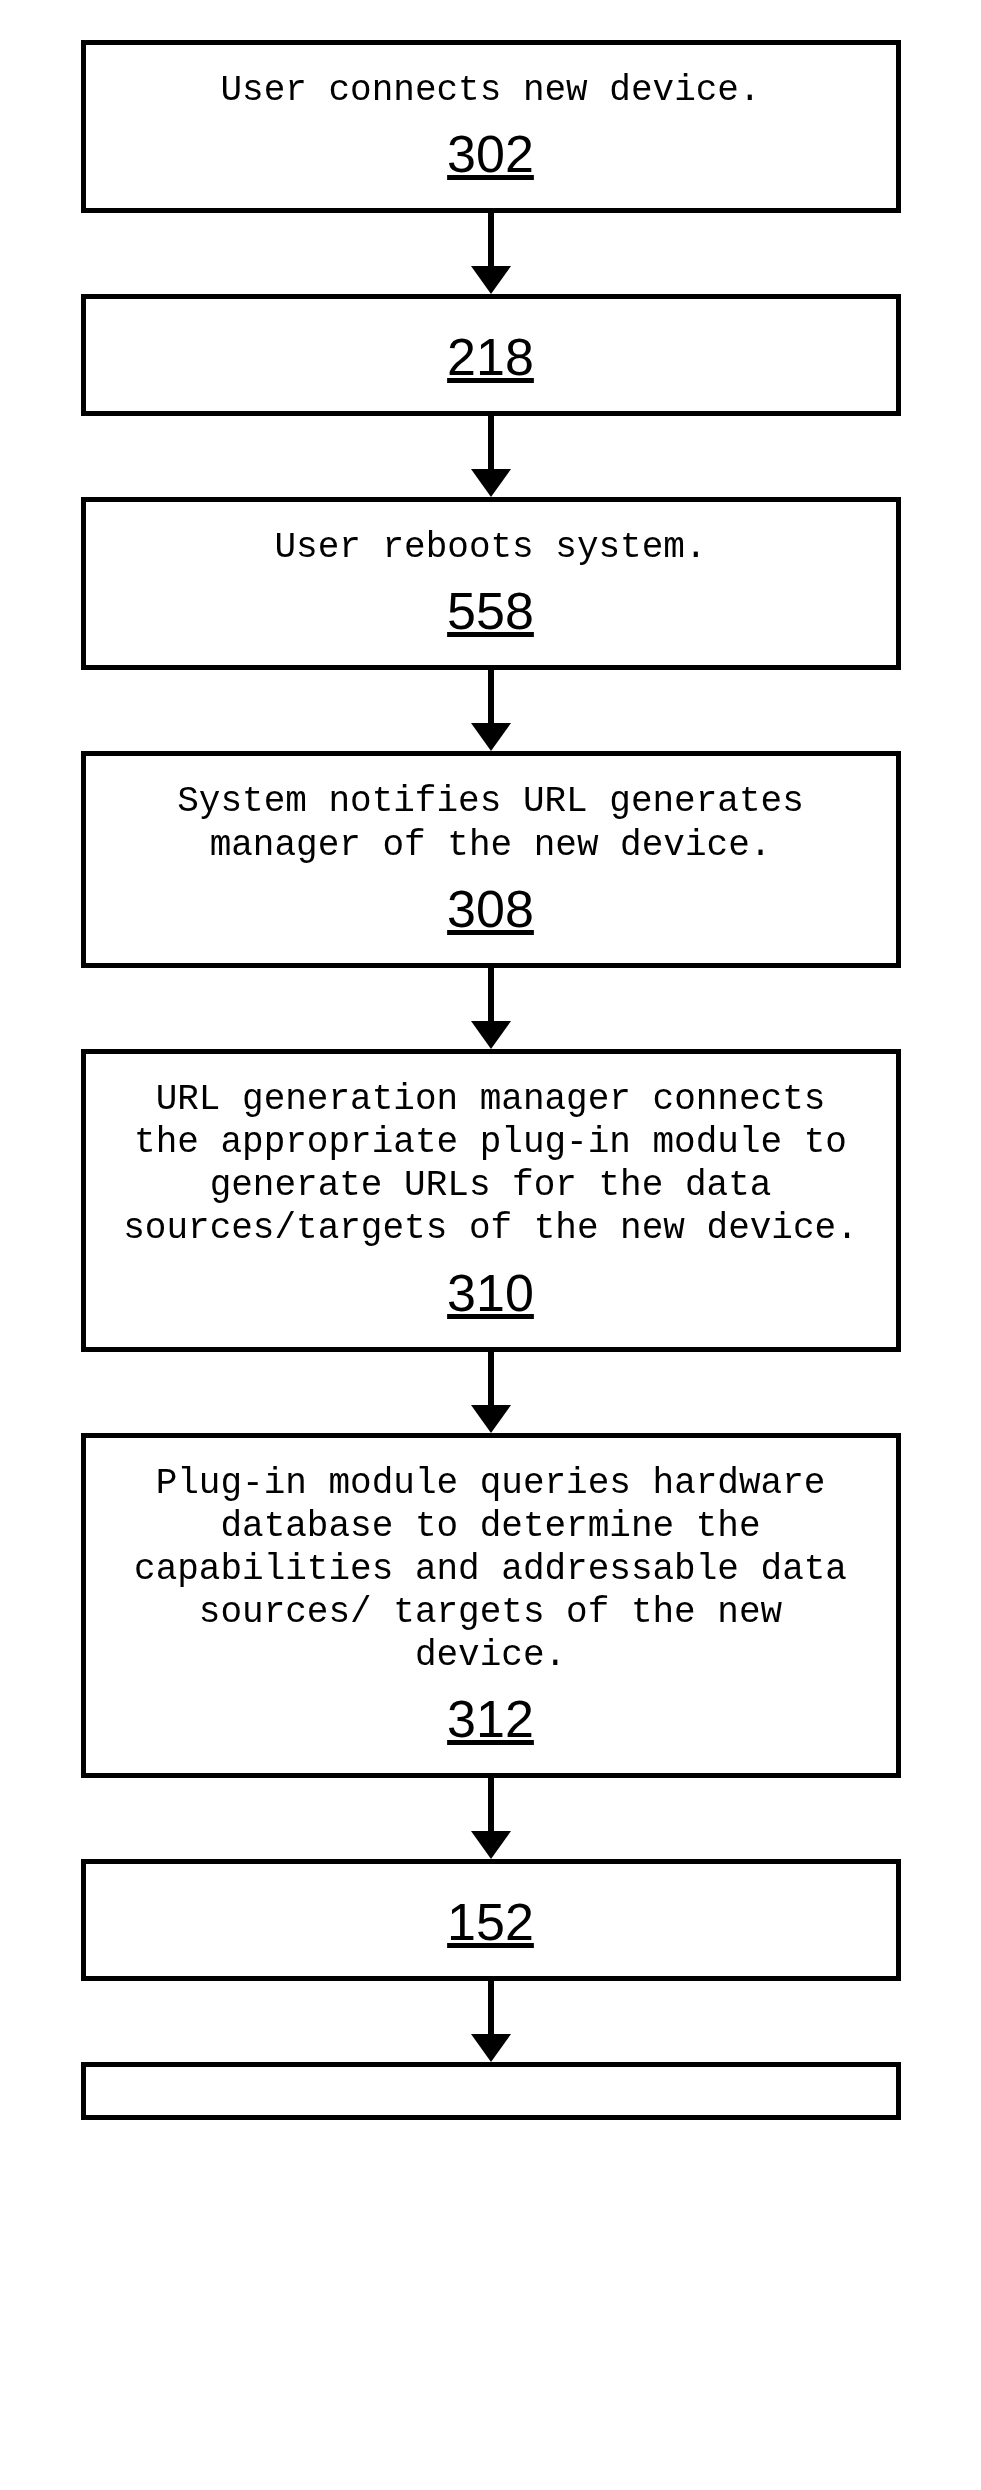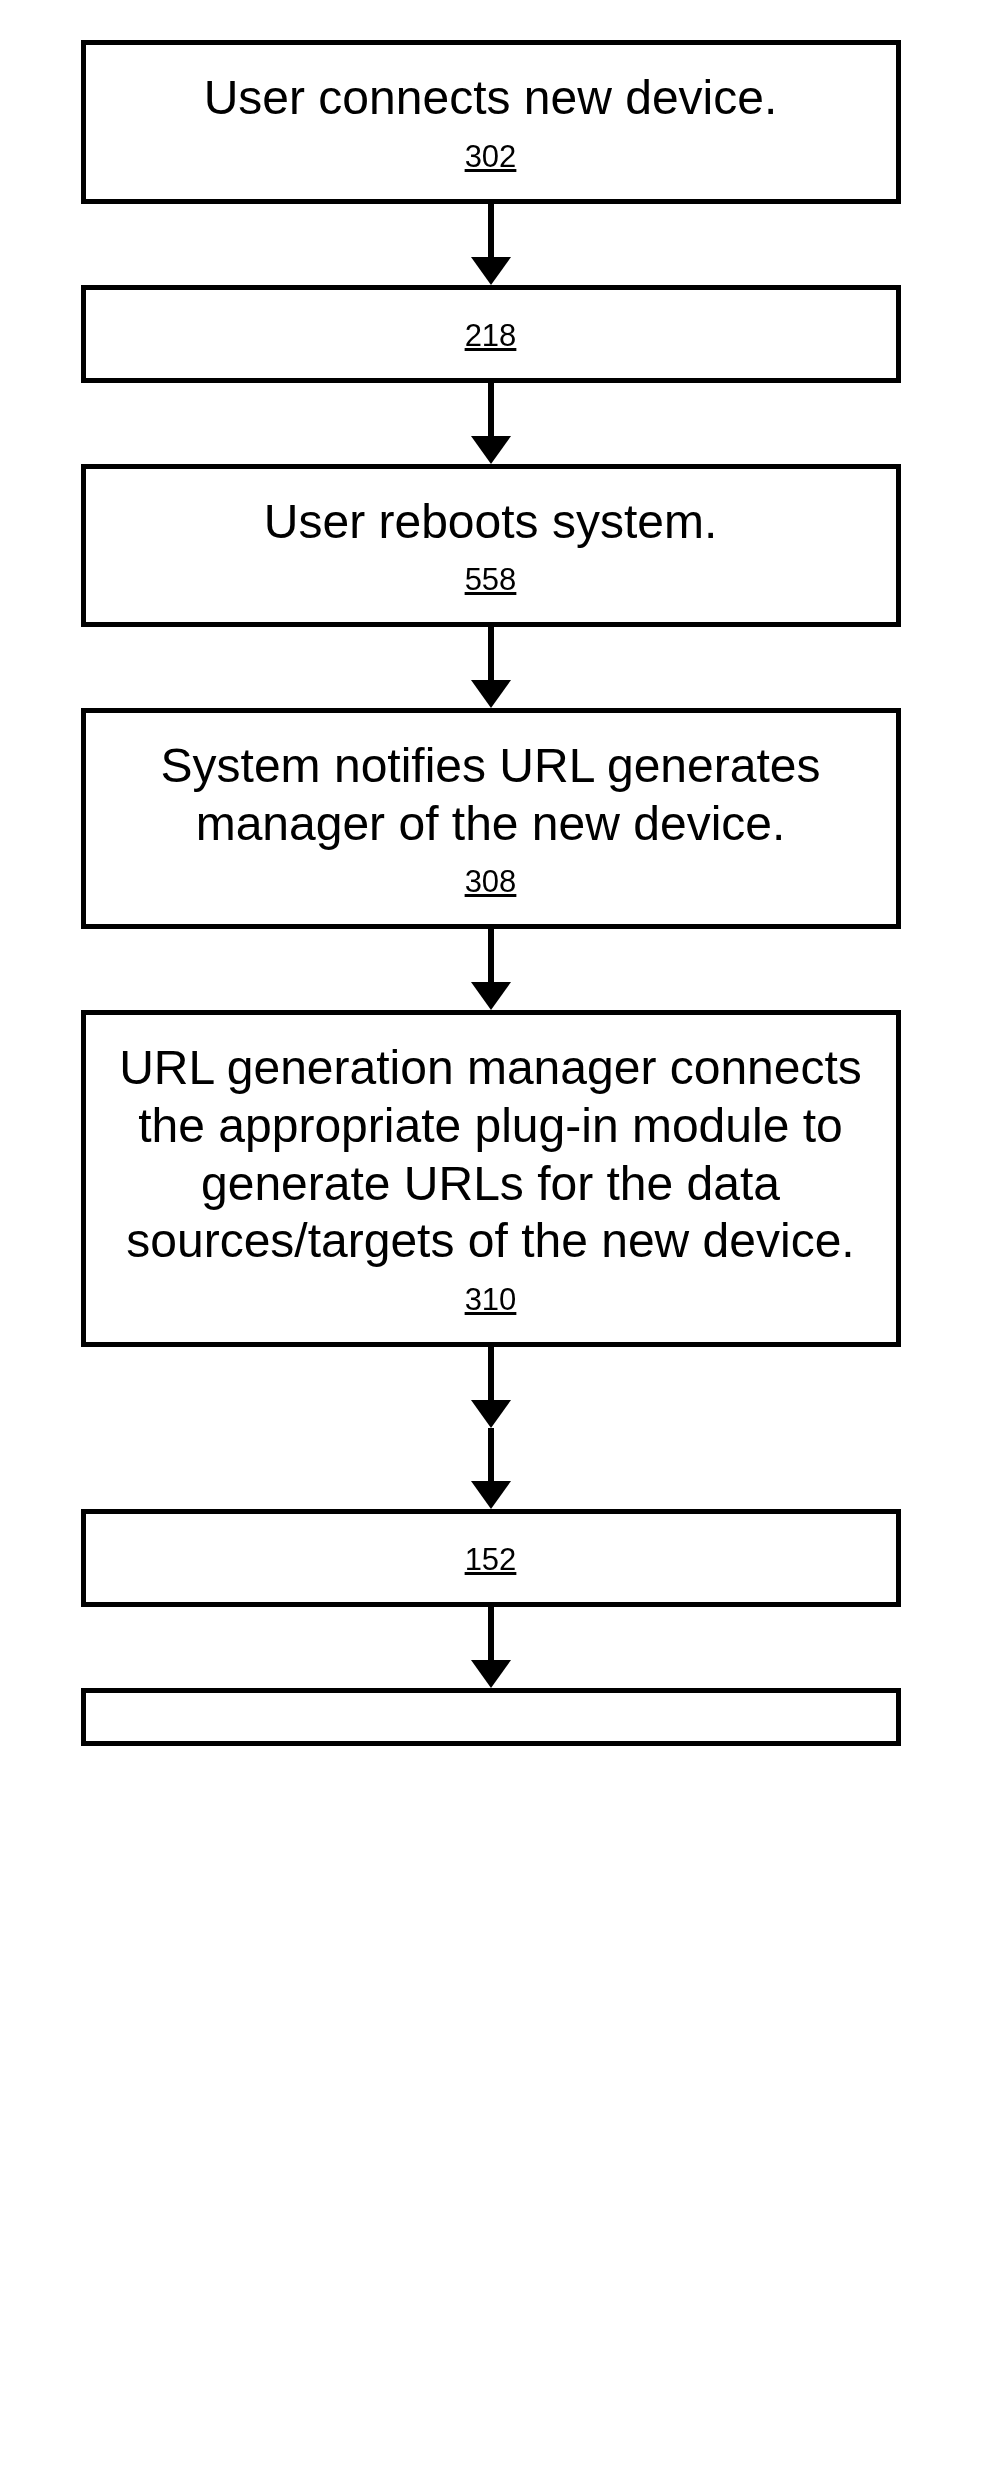--- a/index.html
+++ b/index.html
@@ -17,27 +17,28 @@
       width: 900px;
     }
     .step-box {
       border: 5px solid #000;
       padding: 24px 30px;
       width: 820px;
       text-align: center;
       box-sizing: border-box;
     }
     .step-text {
-      font-size: 48px;
+      font-size: 36px;
       line-height: 1.2;
       margin: 0 0 8px 0;
       word-wrap: break-word;
+      font-family: Liberation Mono, monospace;
     }
     .step-number {
-      font-size: 31px;
+      font-size: 52px;
       text-decoration: underline;
       display: inline-block;
       margin-top: 4px;
     }
     .arrow {
       display: flex;
       flex-direction: column;
       align-items: center;
       margin: 0;
       padding: 0;
@@ -103,20 +104,24 @@
   <div class="step-box">
     <div class="step-text">URL generation manager connects the appropriate plug-in module to generate URLs for the data sources/targets of the new device.</div>
     <span class="step-number">310</span>
   </div>
 
   <div class="arrow">
     <div class="arrow-line"></div>
     <div class="arrow-head"></div>
   </div>
 
+  <div class="step-box">
+    <div class="step-text">Plug-in module queries hardware database to determine the capabilities and addressable data sources/ targets of the new device.</div>
+    <span class="step-number">312</span>
+  </div>
 
   <div class="arrow">
     <div class="arrow-line"></div>
     <div class="arrow-head"></div>
   </div>
 
   <div class="step-box">
     <span class="step-number">152</span>
   </div>
 

